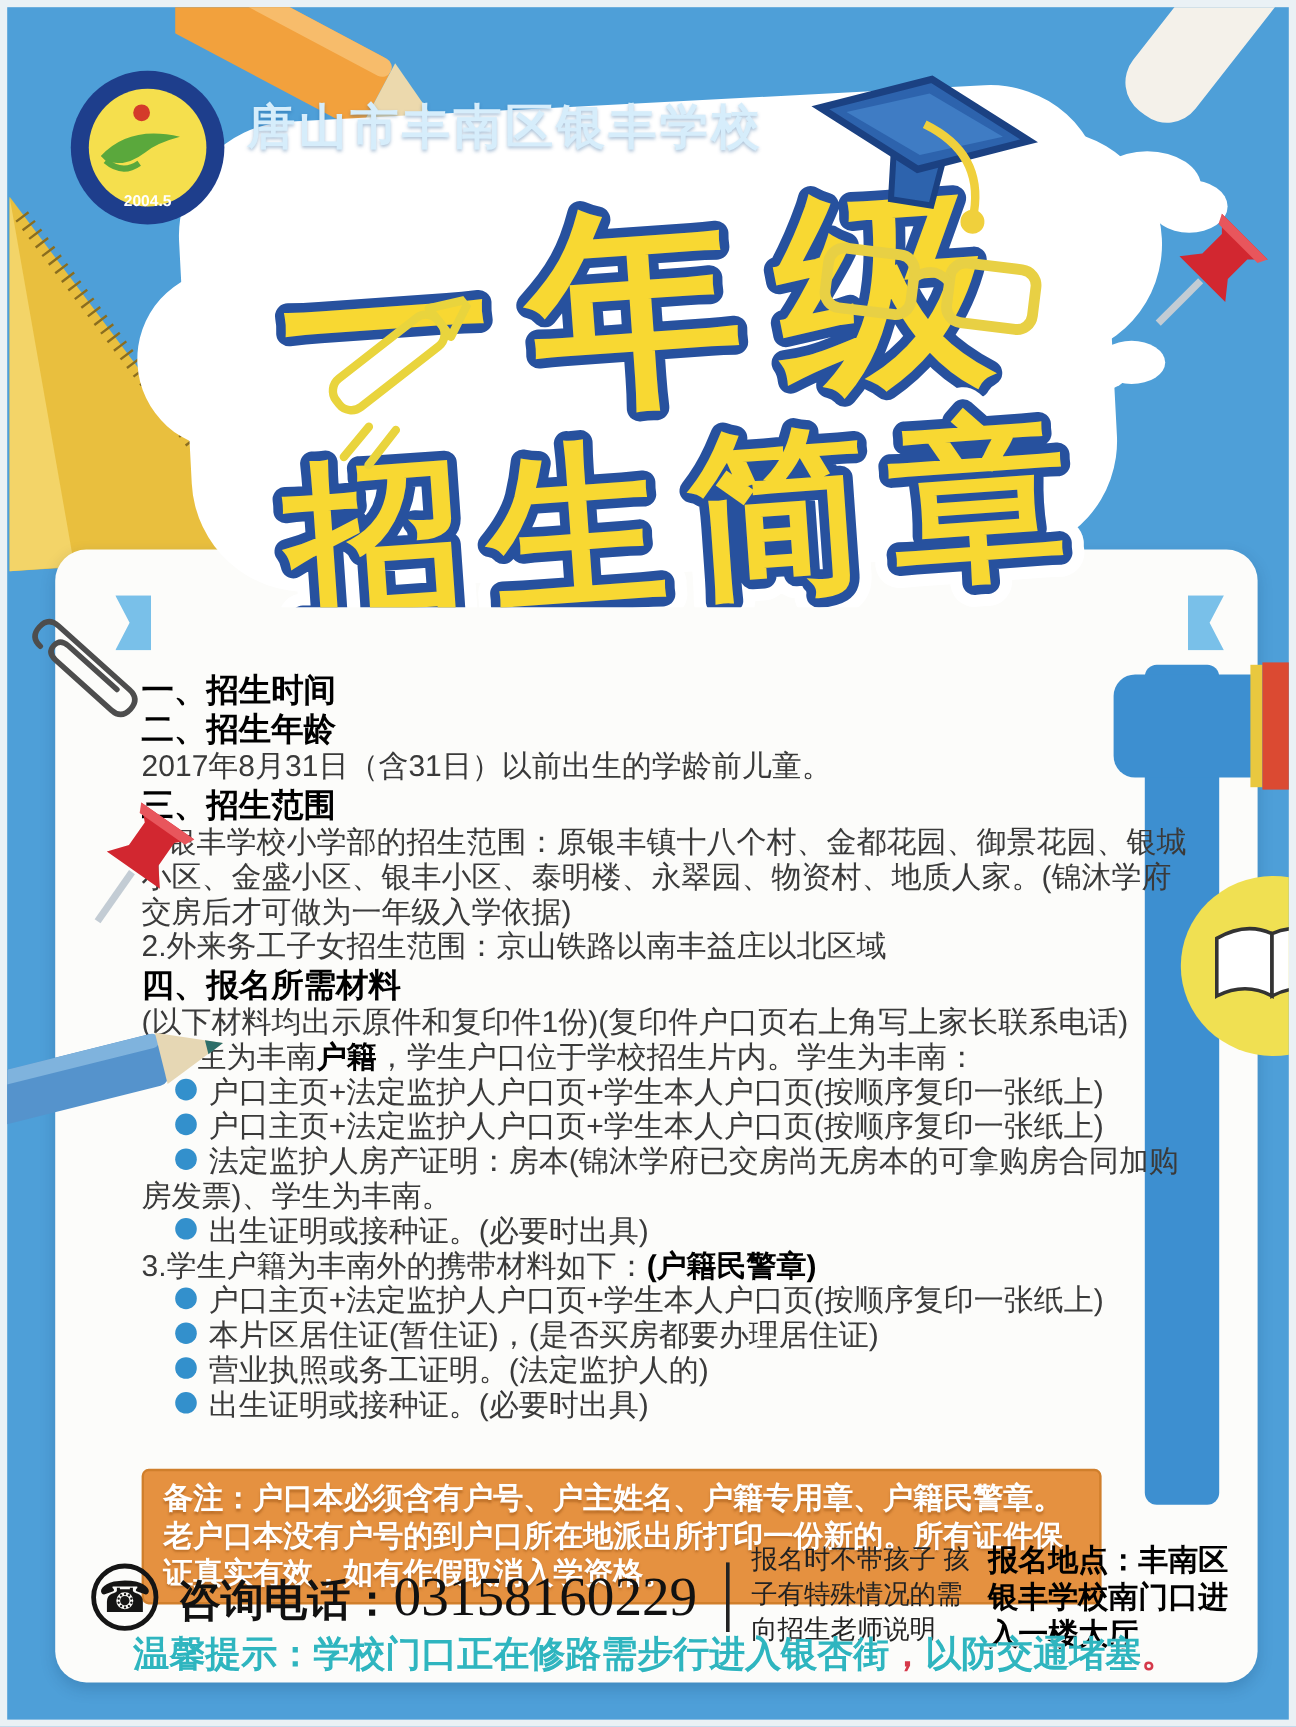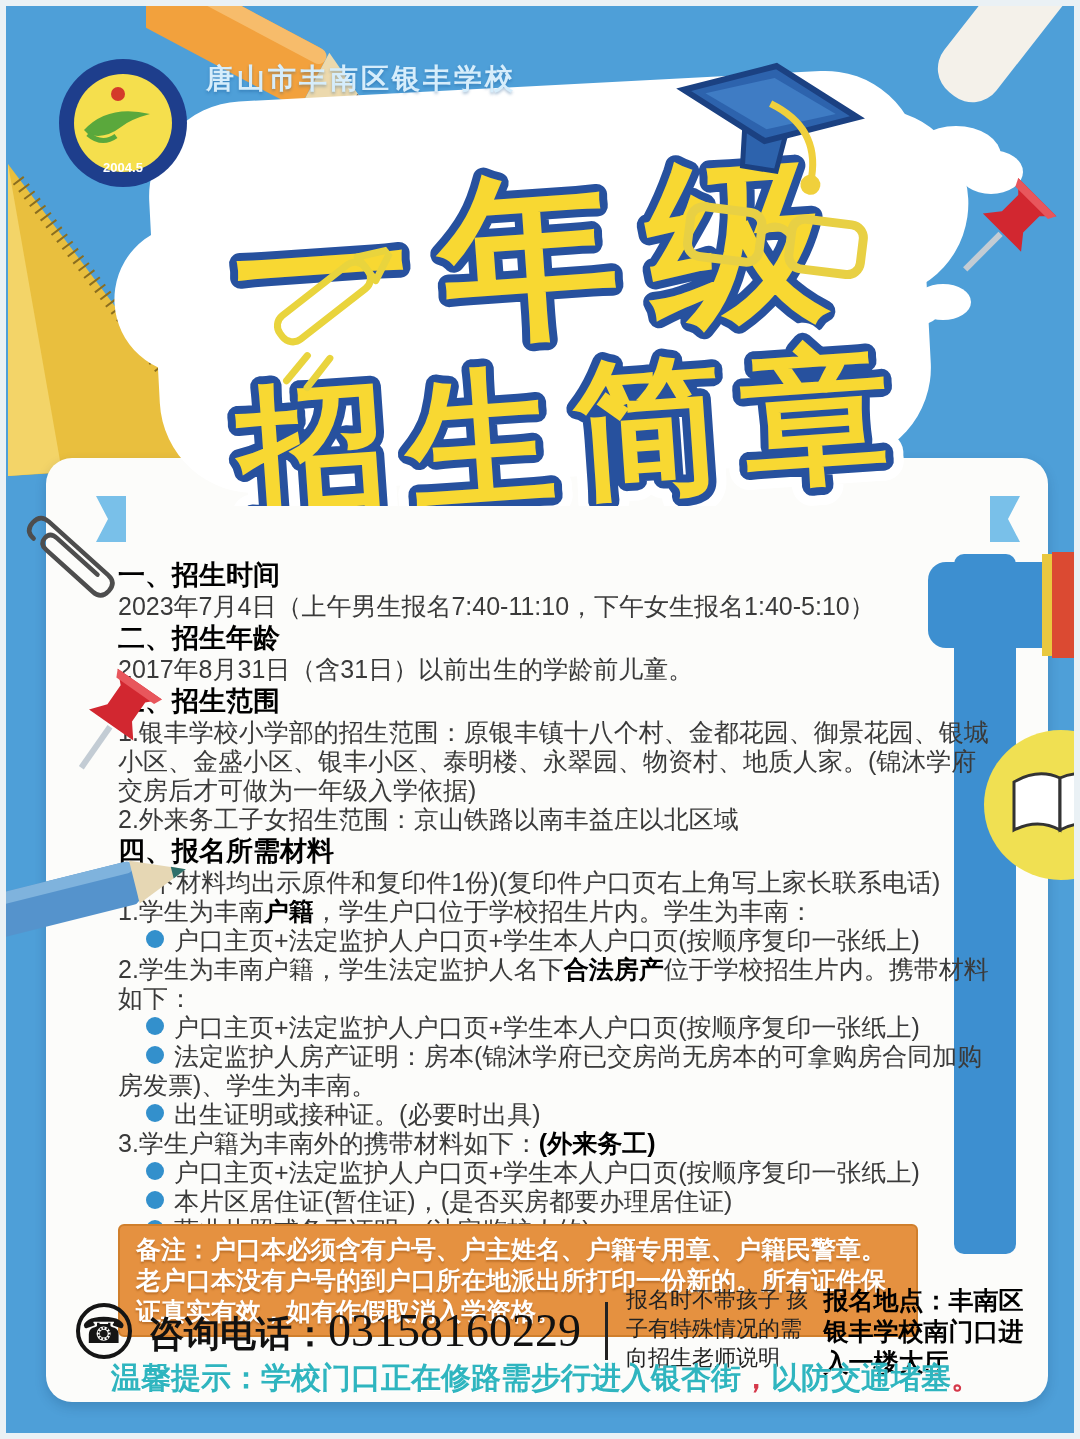--- a/index.html
+++ b/index.html
@@ -29,21 +29,21 @@
   .book-circle{left:978px;top:724px;width:154px;height:150px;background:#f0e052;
         border-radius:50%;z-index:3;}
 
   
   .title-svg{left:0;top:60px;z-index:4;}
   .title-svg text{font-family:"Liberation Sans","DejaVu Sans",sans-serif;font-weight:bold;
         paint-order:stroke;stroke-linejoin:round;fill:#f8d832;}
   .tw{stroke:#ffffff;stroke-width:36px;}
   .tb{stroke:#27519e;stroke-width:16px;}
 
-  .school-name{left:200px;top:54px;font-size:28px;font-weight:bold;color:#d6edfb;
+  .school-name{left:200px;top:72px;font-size:40px;font-weight:bold;color:#d6edfb;
         letter-spacing:3px;text-shadow:0 2px 3px rgba(20,80,140,.35);z-index:4;}
 
   
   .ribbon{left:118px;top:484px;width:868px;height:56px;z-index:4;
         background:linear-gradient(#4aa3df,#2f8fd2);border:3px solid #1a5f9f;border-radius:4px;
         display:flex;align-items:center;justify-content:center;color:#fff;font-weight:bold;
         font-size:27px;text-shadow:0 2px 3px rgba(15,60,110,.45);box-sizing:border-box;}
   .ribbon-tail{width:30px;height:46px;background:#79c0e9;top:490px;z-index:3;
         clip-path:polygon(0 0,100% 0,100% 100%,0 100%,40% 50%);}
   .tail-left{left:90px;}
@@ -194,35 +194,33 @@
       <line x1="14" y1="96" x2="46" y2="89"></line>
       <line x1="26" y1="114" x2="62" y2="105"></line>
     </g>
   </svg>
 
   <div class="abs ribbon-tail tail-left"></div>
   <div class="abs ribbon-tail tail-right"></div>
 
   <div class="abs content">
       <div class="heading">一、招生时间</div>
-      <div class="line"><span>2023年7月4日（上午男生报名7:40-11:10，下午女生报名1:40-5:10）</span></div>
       <div class="heading">二、招生年龄</div>
       <div class="line"><span>2017年8月31日（含31日）以前出生的学龄前儿童。</span></div>
       <div class="heading">三、招生范围</div>
       <div class="line"><span>1.银丰学校小学部的招生范围：原银丰镇十八个村、金都花园、御景花园、银城小区、金盛小区、银丰小区、泰明楼、永翠园、物资村、地质人家。(锦沐学府交房后才可做为一年级入学依据)</span></div>
       <div class="line"><span>2.外来务工子女招生范围：京山铁路以南丰益庄以北区域</span></div>
       <div class="heading">四、报名所需材料</div>
       <div class="line"><span>(以下材料均出示原件和复印件1份)(复印件户口页右上角写上家长联系电话)</span></div>
       <div class="line"><span>1.学生为丰南</span><b>户籍</b><span>，学生户口位于学校招生片内。学生为丰南：</span></div>
       <div class="line"><span class="dot"></span><span>户口主页+法定监护人户口页+学生本人户口页(按顺序复印一张纸上)</span></div>
-      <div class="line"><span>2.学生为丰南户籍，学生法定监护人名下</span><b>合法房产</b><span>位于学校招生片内。携带材料如下：</span></div>
       <div class="line"><span class="dot"></span><span>户口主页+法定监护人户口页+学生本人户口页(按顺序复印一张纸上)</span></div>
       <div class="line"><span class="dot"></span><span>法定监护人房产证明：房本(锦沐学府已交房尚无房本的可拿购房合同加购房发票)、学生为丰南。</span></div>
       <div class="line"><span class="dot"></span><span>出生证明或接种证。(必要时出具)</span></div>
-      <div class="line"><span>3.学生户籍为丰南外的携带材料如下：</span><b>(外来务工)</b></div>
+      <div class="line"><span>3.学生户籍为丰南外的携带材料如下：</span><b>(户籍民警章)</b></div>
       <div class="line"><span class="dot"></span><span>户口主页+法定监护人户口页+学生本人户口页(按顺序复印一张纸上)</span></div>
       <div class="line"><span class="dot"></span><span>本片区居住证(暂住证)，(是否买房都要办理居住证)</span></div>
       <div class="line"><span class="dot"></span><span>营业执照或务工证明。(法定监护人的)</span></div>
       <div class="line"><span class="dot"></span><span>出生证明或接种证。(必要时出具)</span></div>
     </div>
 
   <div class="abs note">
     <span>备注：户口本必须含有户号、户主姓名、户籍专用章、户籍民警章。老户口本没有户号的到户口所在地派出所打印一份新的。所有证件保证真实有效，如有作假取消入学资格。</span>
   </div>
 

